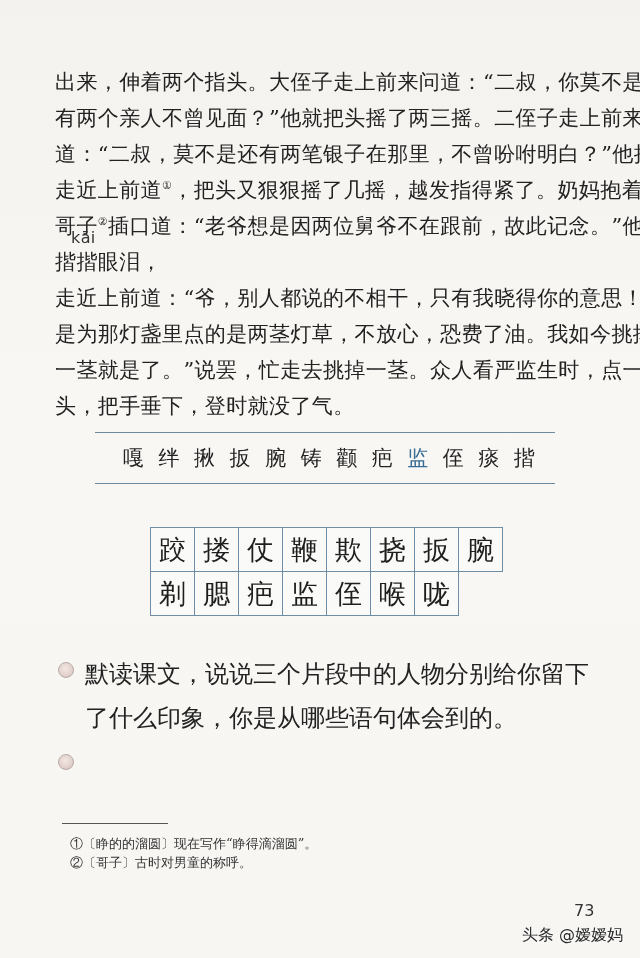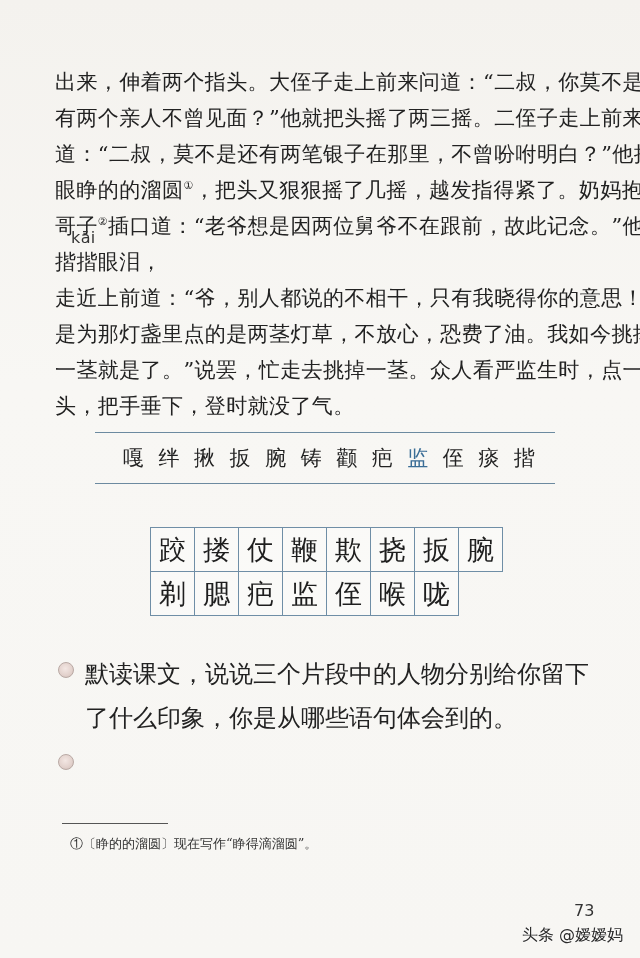--- a/index.html
+++ b/index.html
@@ -63,21 +63,21 @@
 </head>
 <body>
 
 <div class="page">
 
   <div class="body-text">
     <span class="line">出来，伸着两个指头。大侄子走上前来问道：“二叔，你莫不是还</span>
     <span class="line">有两个亲人不曾见面？”他就把头摇了两三摇。二侄子走上前来问</span>
     <span class="line">道：“二叔，莫不是还有两笔银子在那里，不曾吩咐明白？”他把两</span>
     <span class="line">
-      <span>眼睁的的溜圆</span><span class="sup">①</span><span>，把头又狠狠摇了几摇，越发指得紧了。奶妈抱着</span>
+      <span>走近上前道</span><span class="sup">①</span><span>，把头又狠狠摇了几摇，越发指得紧了。奶妈抱着</span>
     </span>
     <span class="line">
       <span>哥子</span><span class="sup">②</span><span>插口道：“老爷想是因两位舅爷不在跟前，故此记念。”他听</span>
     </span>
     <span class="line">
       <span class="ruby-wrap"><span class="pinyin">kāi</span><span>揩</span></span><span>揩眼泪，</span>
     </span>
     <span class="line">走近上前道：“爷，别人都说的不相干，只有我晓得你的意思！你</span>
     <span class="line">是为那灯盏里点的是两茎灯草，不放心，恐费了油。我如今挑掉</span>
     <span class="line">一茎就是了。”说罢，忙走去挑掉一茎。众人看严监生时，点一点</span>
@@ -127,17 +127,18 @@
       <span>默读课文，说说三个片段中的人物分别给你留下了什么印象，你是从哪些语句体会到的。</span>
     </div>
     <div class="q-item">
       <span class="q-icon"></span>
     </div>
   </div>
 
   <div class="fn-rule"></div>
   <div class="footnotes">
     <div>①〔睁的的溜圆〕现在写作“睁得滴溜圆”。</div>
+    <div>②〔哥子〕古时对男童的称呼。</div>
   </div>
 
   <div class="page-num">73</div>
   <div class="watermark">头条 @嫒嫒妈</div>
 </div>
 
 </body></html>

